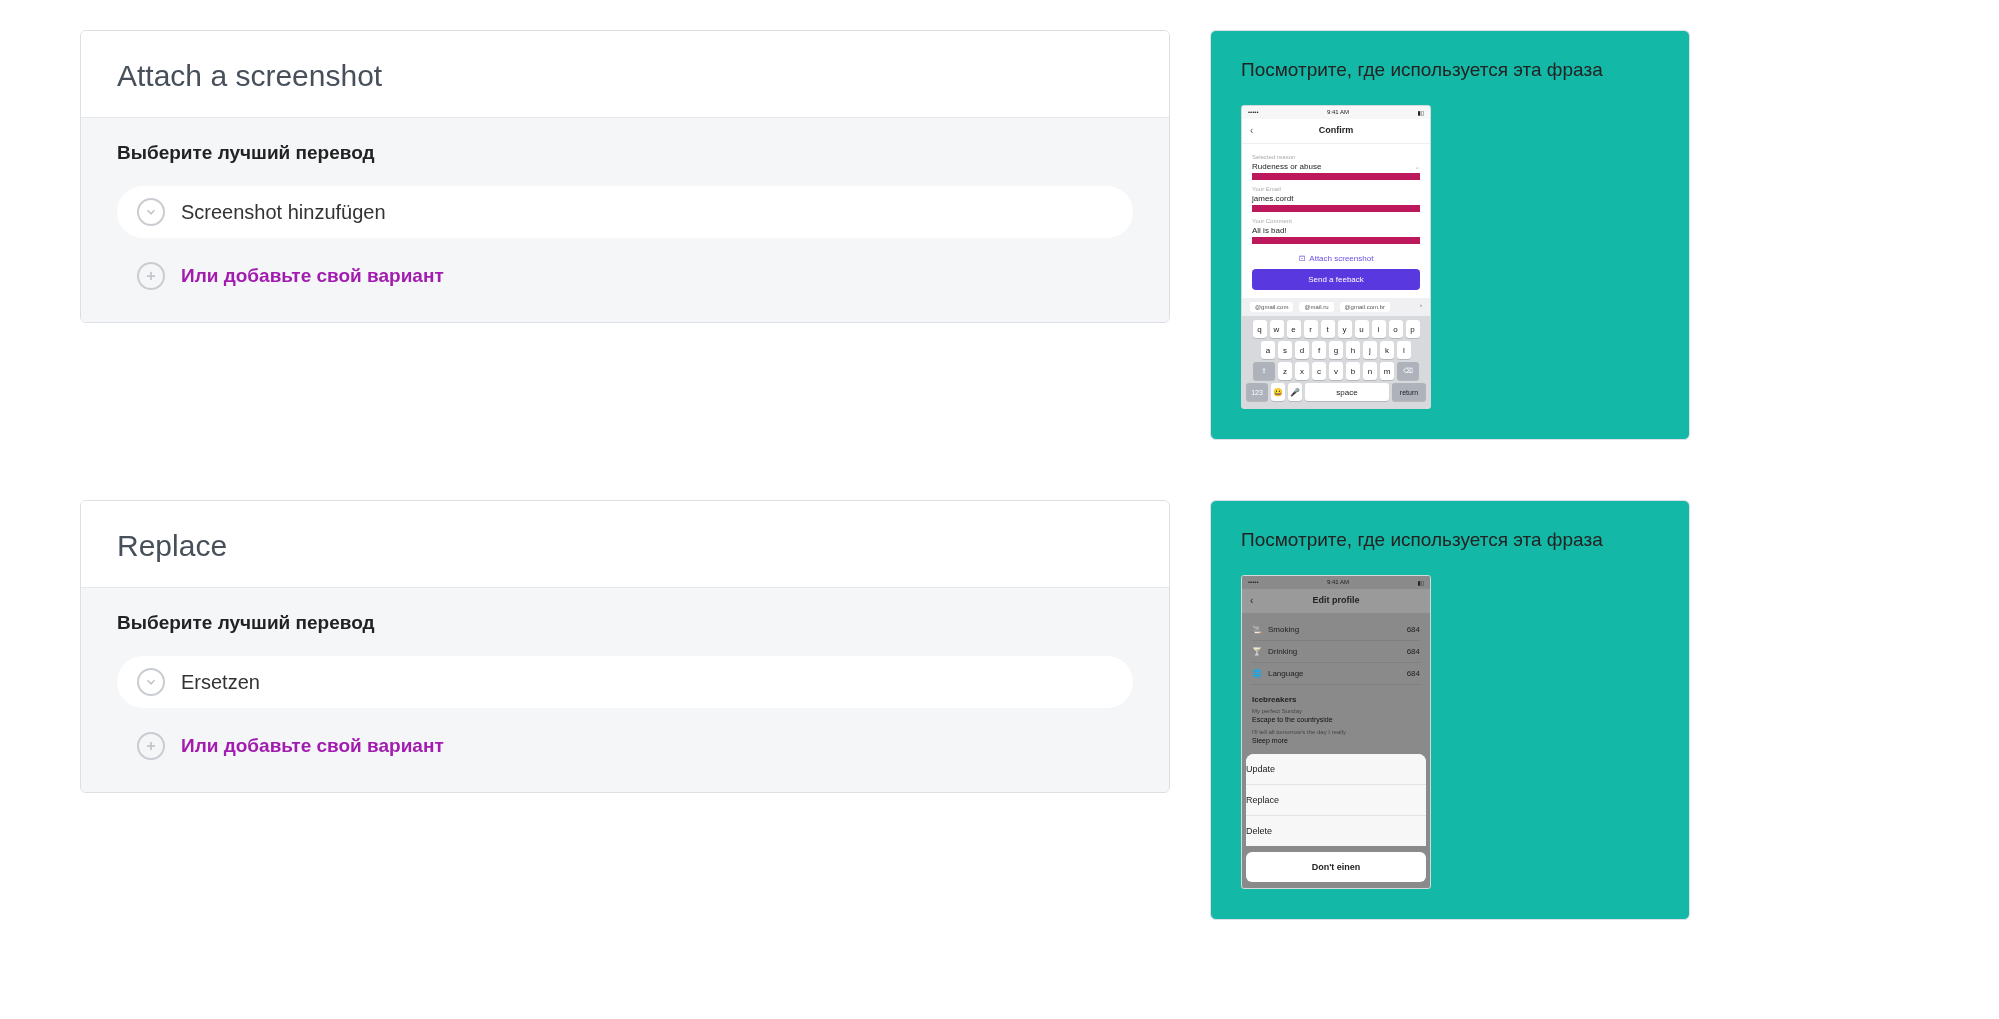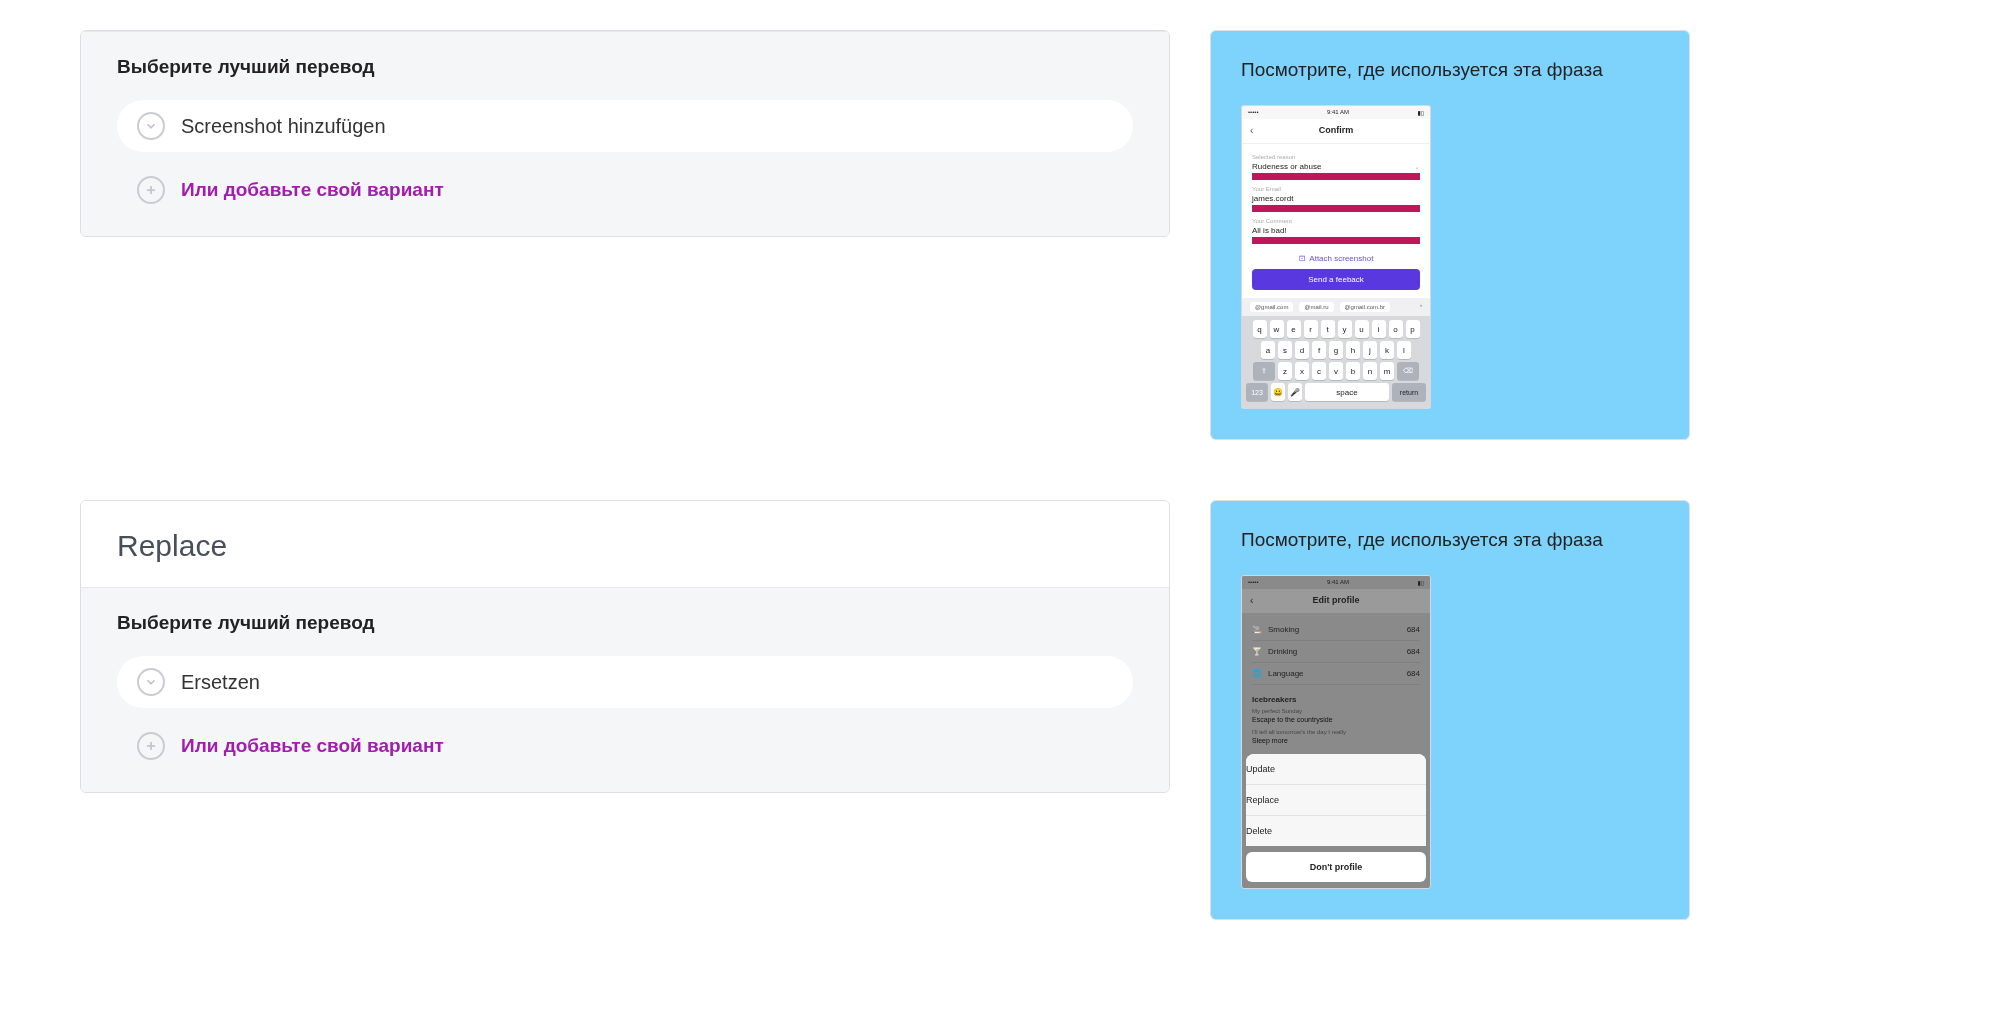--- a/index.html
+++ b/index.html
@@ -82,21 +82,21 @@
   flex-shrink: 0;
 }
 .add-icon svg { width: 14px; height: 14px; }
 .add-text { font-size: 19px; font-weight: 700; color: #a21caf; }
 
 .context-panel {
   flex: 0 0 480px;
   border: 1px solid #dcdfe3;
   border-radius: 6px;
   padding: 28px 30px 30px;
-  background: #7dd3fc;
+  background: #14b8a6;
 }
 .context-title {
   font-size: 19px;
   font-weight: 400;
   color: #222;
   margin-bottom: 24px;
 }
 .phone-mock {
   width: 190px;
   border: 1px solid #d6d8dc;
@@ -219,20 +219,23 @@
   font-weight:600;
   padding:10px 0;
   color:#222;
 }
 </style>
 </head>
 <body>
 
 <div class="row">
   <div class="card">
+    <div class="card-header">
+      <h2 class="card-title">Attach a screenshot</h2>
+    </div>
     <div class="card-body">
       <div class="subheading">Выберите лучший перевод</div>
 
       <div class="option">
         <span class="option-icon">
           <svg viewBox="0 0 24 24" fill="none" stroke="#c2c6cc" stroke-width="3">
               <polyline points="6 9 12 15 18 9"></polyline>
             </svg>
         </span>
         <span class="option-text">Screenshot hinzufügen</span>
@@ -398,16 +401,16 @@
       <div class="dim-section">Icebreakers</div>
       <div class="dim-small">My perfect Sunday</div>
       <div class="dim-answer">Escape to the countryside</div>
       <div class="dim-small">I'll tell all tomorrow's the day I really</div>
       <div class="dim-answer">Sleep more</div>
       <div class="actionsheet">
         <div class="as-btn">Update</div>
         <div class="as-btn">Replace</div>
         <div class="as-btn">Delete</div>
       </div>
-      <div class="as-cancel">Don't profile</div>
+      <div class="as-cancel">Don't einen</div>
     </div>
   </div>
 </div>
 
 </body></html>

